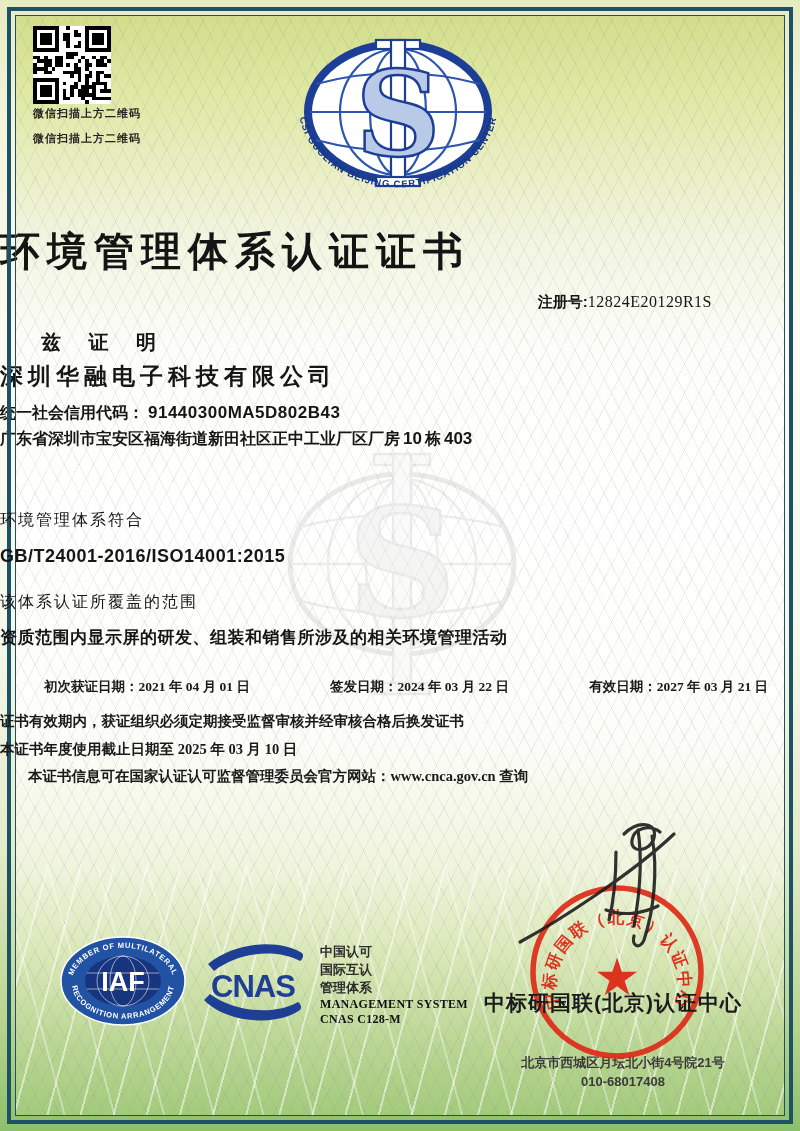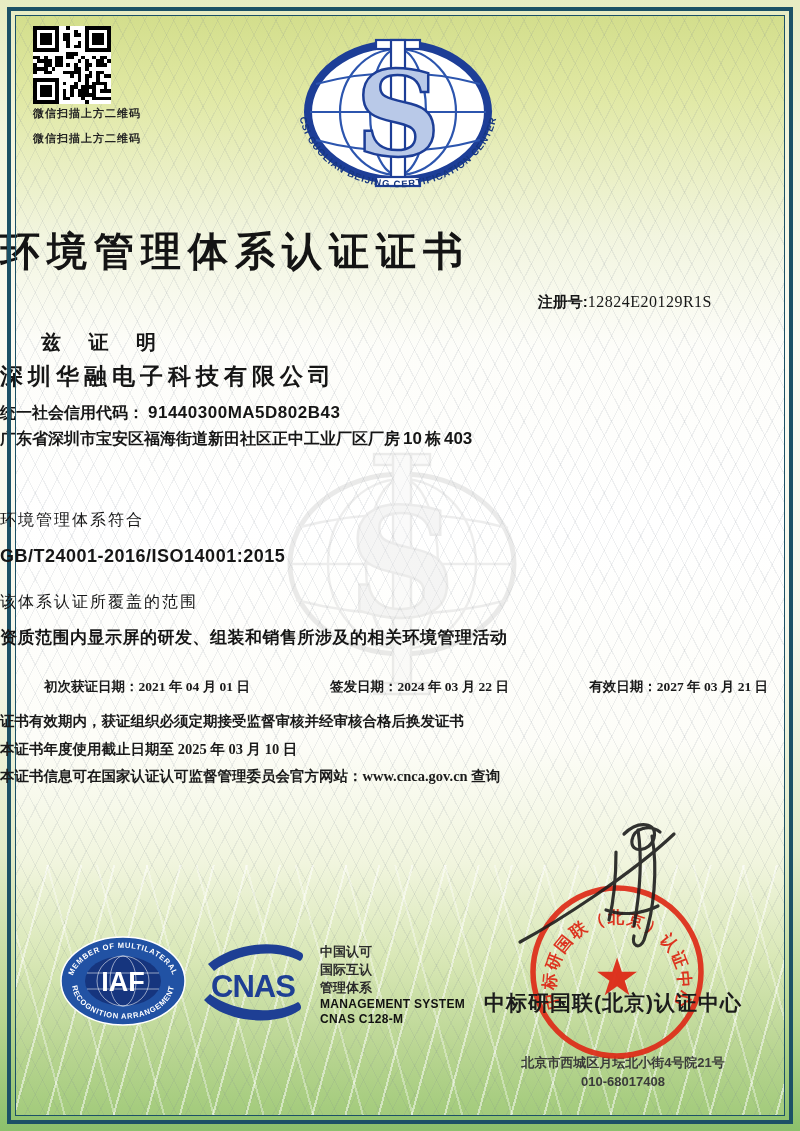--- a/index.html
+++ b/index.html
@@ -45,21 +45,21 @@
   .standard{top:546px;font-size:18px;font-weight:700;letter-spacing:.5px;}
   .scope-title{top:592px;font-size:16px;font-weight:500;letter-spacing:2px;}
   .scope{top:626px;font-size:17px;font-weight:700;letter-spacing:.5px;}
   .dates{top:678px;left:44px;right:32px;display:flex;justify-content:space-between;
          font-family:"Liberation Serif",serif;font-size:13.5px;font-weight:600;color:#1a1a1a;}
   .note{font-family:"Liberation Serif",serif;font-weight:600;font-size:14.5px;color:#1a1a1a;}
   .n1{top:712px;} .n2{top:740px;} .n3{top:767px;}
 
   .cnas-info{left:320px;top:943px;}
   .cnas-info .zh{font-size:13px;font-weight:700;color:#2b2b2b;line-height:18px;}
-  .cnas-info .en{font-size:12px;font-weight:700;color:#111;line-height:15px;letter-spacing:.3px;}
+  .cnas-info .en{font-size:12px;font-weight:700;color:#111;line-height:15px;letter-spacing:.3px;font-family:Liberation Serif, serif;}
   .issuer-name{left:484px;top:989px;font-size:21px;font-weight:600;color:#1b1b1b;letter-spacing:1px;z-index:6;}
   .issuer-addr{left:478px;top:1053px;width:290px;text-align:center;font-size:13px;font-weight:700;color:#3a3a3a;line-height:19px;}
 
   .wm{opacity:.32;}
   svg text{font-family:"Liberation Sans",sans-serif;}
   svg .sertext{font-family:"DejaVu Serif",serif;}
 </style>
 </head>
 <body>
 
@@ -269,21 +269,21 @@
   <div class="abs row scope" style="z-index:2;">资质范围内显示屏的研发、组装和销售所涉及的相关环境管理活动</div>
 
   <div class="abs dates" style="z-index:2;">
     <div><span>初次获证日期：</span><span>2021 年 04 月 01 日</span></div>
     <div><span>签发日期：</span><span>2024 年 03 月 22 日</span></div>
     <div><span>有效日期：</span><span>2027 年 03 月 21 日</span></div>
   </div>
 
   <div class="abs row note n1" style="z-index:2;">证书有效期内，获证组织必须定期接受监督审核并经审核合格后换发证书</div>
   <div class="abs row note n2" style="z-index:2;">本证书年度使用截止日期至 2025 年 03 月 10 日</div>
-  <div class="abs row note n3" style="z-index:2;">本证书信息可在国家认证认可监督管理委员会官方网站：www.cnca.gov.cn 查询</div>
+  <div class="abs row note n3" style="z-index:2;margin-left:28px;">本证书信息可在国家认证认可监督管理委员会官方网站：www.cnca.gov.cn 查询</div>
 
   <svg class="abs" style="left:57px;top:934px;" width="132" height="94" viewBox="0 0 132 94">
     <ellipse cx="66" cy="47" rx="62" ry="44" fill="#2152a4" stroke="#ffffff" stroke-width="1.5"></ellipse>
     <ellipse cx="66" cy="47" rx="38" ry="25" fill="#16357e"></ellipse>
     <g stroke="rgba(255,255,255,.55)" fill="none" stroke-width="1">
       <ellipse cx="66" cy="47" rx="13" ry="25"></ellipse>
       <ellipse cx="66" cy="47" rx="26" ry="25"></ellipse>
       <path d="M30,39 L102,39"></path>
         <path d="M30,55 L102,55"></path>
     </g>

